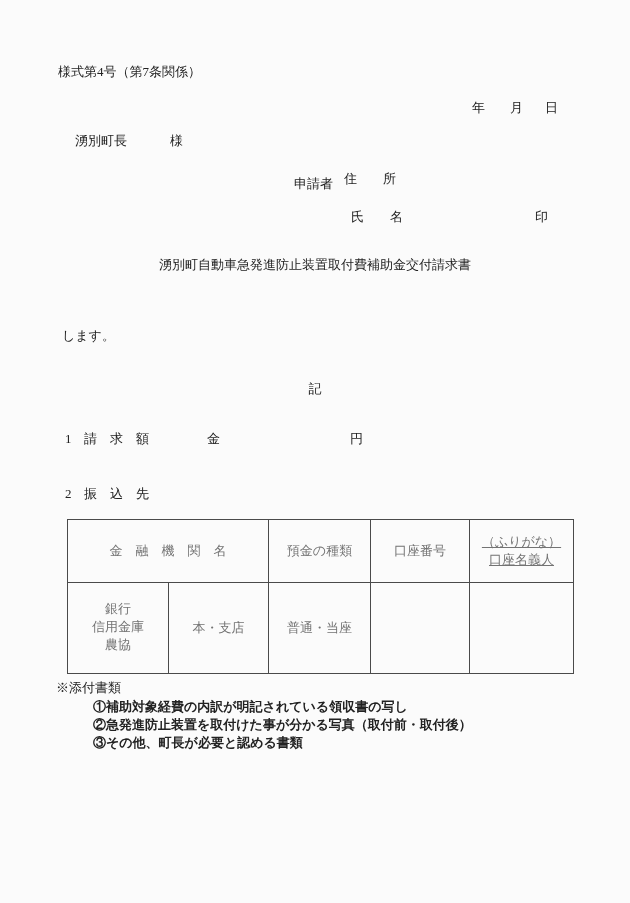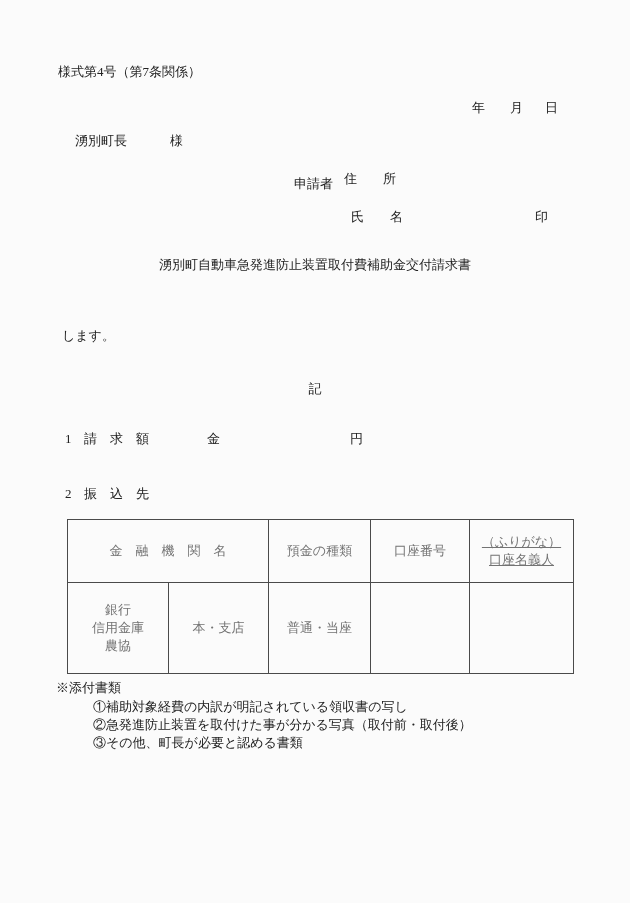--- a/index.html
+++ b/index.html
@@ -22,23 +22,23 @@
   }
   .bank-table td{
     border:1px solid #4a4a4a;
     vertical-align:middle;
     padding:0;
     text-align:center;
   }
   .row-header td{height:62px;}
   .row-body td{height:90px;}
   .cell-furigana .inner{display:inline-block;text-align:center;line-height:18px;text-decoration:underline;}
-  .cell-institution{text-align:right;padding-right:6px;line-height:18px;}
+  .cell-institution{text-align:right;padding-right:6px;line-height:18px;font-family:Liberation Mono, monospace;}
   .cell-branch{text-align:right;padding-right:5px;}
-  .notes-item{position:absolute;left:93px;white-space:pre;}
+  .notes-item{position:absolute;left:93px;white-space:pre;font-weight:bold;}
 </style>
 </head>
 <body>
 
 <div class="page">
 
   <div class="abs" style="left:58px;top:64px">様式第4号（第7条関係）</div>
 
   <span class="abs" style="left:472px;top:100px">年</span>
   <span class="abs" style="left:510px;top:100px">月</span>

